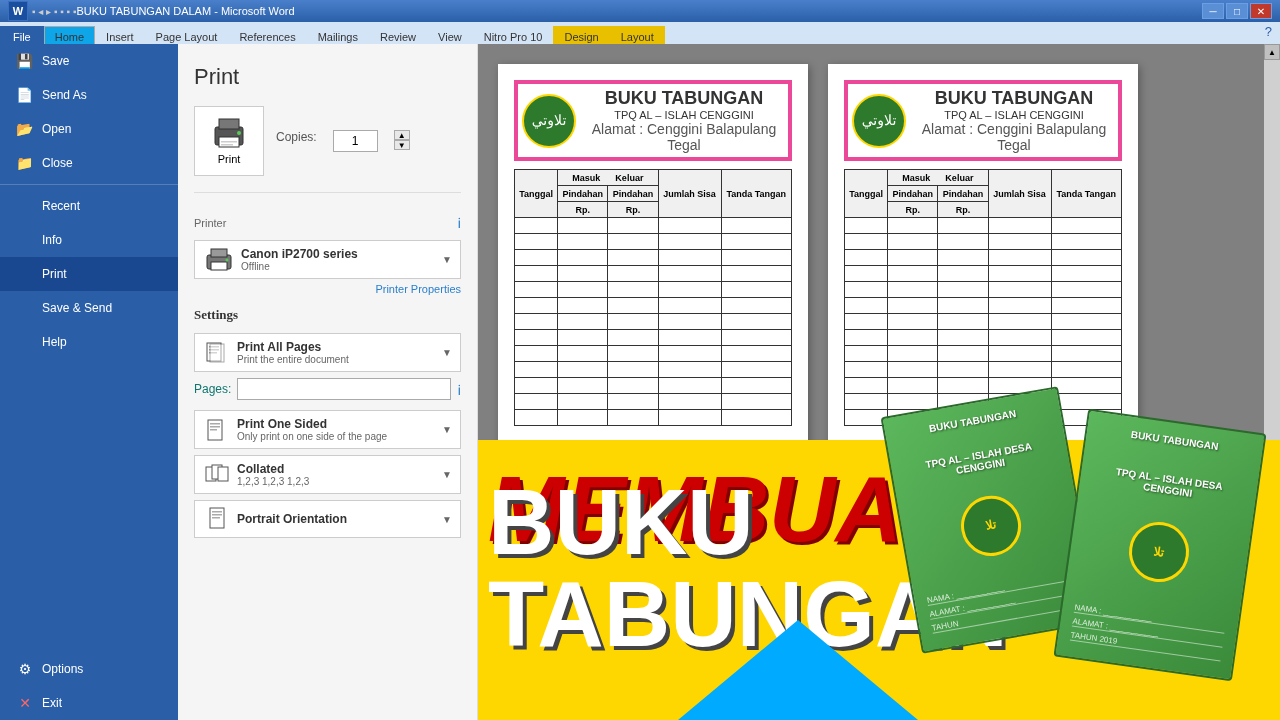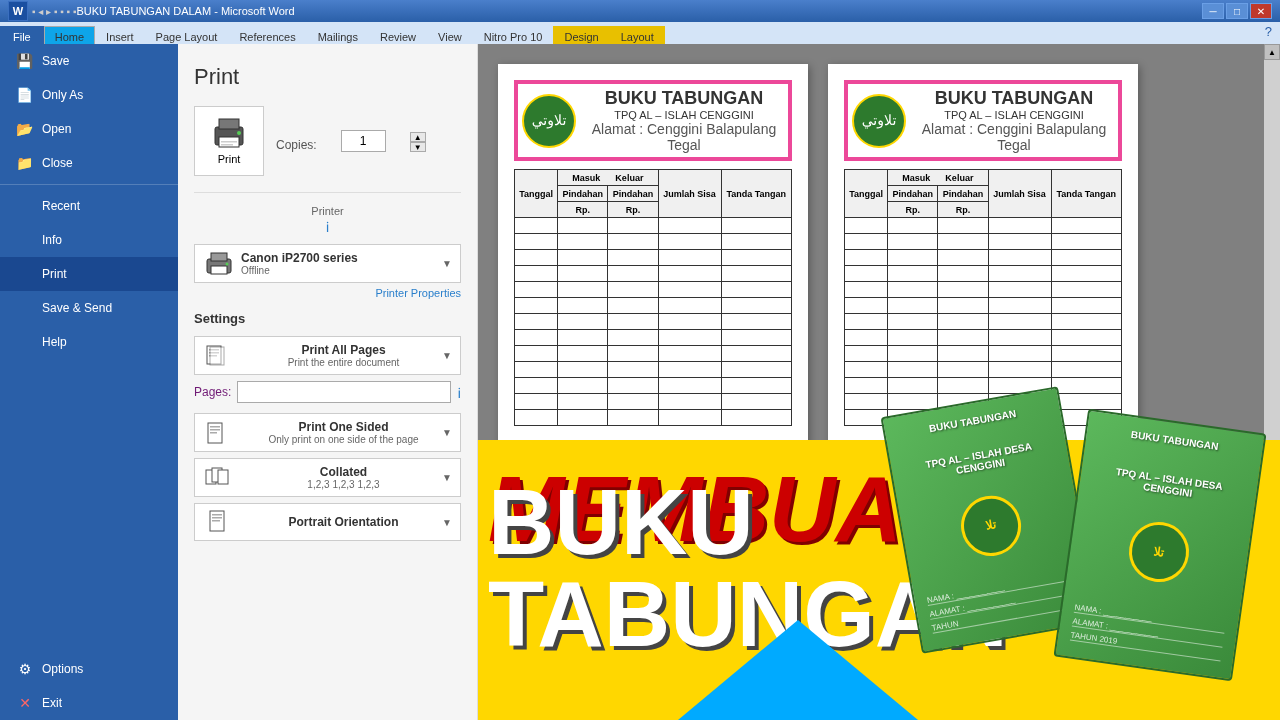--- a/index.html
+++ b/index.html
@@ -123,74 +123,74 @@
     .print-button {
       width: 70px; height: 70px;
       background: white;
       border: 1px solid #ccc;
       display: flex; flex-direction: column;
       align-items: center; justify-content: center;
       cursor: pointer; gap: 4px;
       font-size: 11px;
     }
     .printer-icon-svg { width: 36px; height: 32px; }
-    .copies-row { display: flex; align-items: flex-end; gap: 24px; }
+    .copies-row { display: flex; align-items: flex-start; gap: 16px; }
     .copies-label { font-size: 12px; color: #555; }
     .copies-input {
       width: 45px; height: 22px;
       border: 1px solid #aaa;
       text-align: center;
       font-size: 12px;
       padding: 2px;
     }
     .copies-spinner { display: flex; flex-direction: column; }
     .spinner-btn { width: 16px; height: 10px; background: #e8e8e8; border: 1px solid #aaa; font-size: 8px; cursor: pointer; display: flex; align-items: center; justify-content: center; }
 
-    .section-title { font-size: 11px; color: #666; margin-bottom: 8px; display: flex; justify-content: space-between; align-items: center; border-top: 1px solid #ddd; padding-top: 12px; margin-top: 4px; flex-direction: column; }
+    .section-title { font-size: 11px; color: #666; margin-bottom: 8px; display: flex; justify-content: space-between; align-items: center; border-top: 1px solid #ddd; padding-top: 20px; margin-top: 4px; }
     .info-icon { color: #2a7fcb; font-size: 14px; cursor: pointer; }
 
     .printer-selector {
       border: 1px solid #ccc;
       background: white;
       padding: 6px 10px;
       display: flex;
       align-items: center;
       gap: 8px;
       cursor: pointer;
       position: relative;
       margin-bottom: 4px;
     }
     .printer-selector-arrow { position: absolute; right: 8px; color: #666; font-size: 10px; }
     .printer-info { flex: 1; }
     .printer-name { font-size: 12px; font-weight: bold; color: #333; }
     .printer-status { font-size: 10px; color: #666; }
     .printer-icon-small { width: 28px; height: 24px; }
     .printer-properties { color: #2a7fcb; font-size: 11px; cursor: pointer; text-align: right; margin-bottom: 12px; }
 
-    .settings-label { font-size: 13px; color: #333; margin-bottom: 10px; font-weight: bold; }
+    .settings-label { font-size: 13px; color: #333; margin-bottom: 10px; font-weight: bold; font-family: Liberation Serif, serif; }
 
     .setting-row {
       border: 1px solid #ccc;
       background: white;
       padding: 6px 10px;
       display: flex;
       align-items: center;
       gap: 8px;
       cursor: pointer;
       position: relative;
       margin-bottom: 6px;
     }
     .setting-row-arrow { position: absolute; right: 8px; color: #666; font-size: 10px; }
     .setting-icon { width: 24px; height: 24px; }
-    .setting-text { flex: 1; text-align: center; }
+    .setting-text { flex: 1; }
     .setting-main { font-size: 12px; color: #333; font-weight: bold; }
     .setting-sub { font-size: 10px; color: #666; }
 
     .pages-row { display: flex; align-items: center; gap: 6px; margin-bottom: 10px; }
-    .pages-label { font-size: 12px; color: #701a75; }
+    .pages-label { font-size: 12px; color: #0f766e; }
     .pages-input { flex: 1; height: 22px; border: 1px solid #aaa; font-size: 12px; padding: 2px 4px; }
 
     
     .doc-preview {
       flex: 1;
       background: #808080;
       position: relative;
       overflow: hidden;
     }
 
@@ -435,21 +435,21 @@
   <div class="ribbon-help">?</div>
 </div>
 
 <div class="file-menu">
   <div class="file-menu-item">
     <span class="menu-icon">💾</span>
     <span>Save</span>
   </div>
   <div class="file-menu-item">
     <span class="menu-icon">📄</span>
-    <span>Only As</span>
+    <span>Send As</span>
   </div>
   <div class="file-menu-item">
     <span class="menu-icon">📂</span>
     <span>Open</span>
   </div>
   <div class="file-menu-item">
     <span class="menu-icon">📁</span>
     <span>Close</span>
   </div>
   <div class="file-menu-divider"></div>

